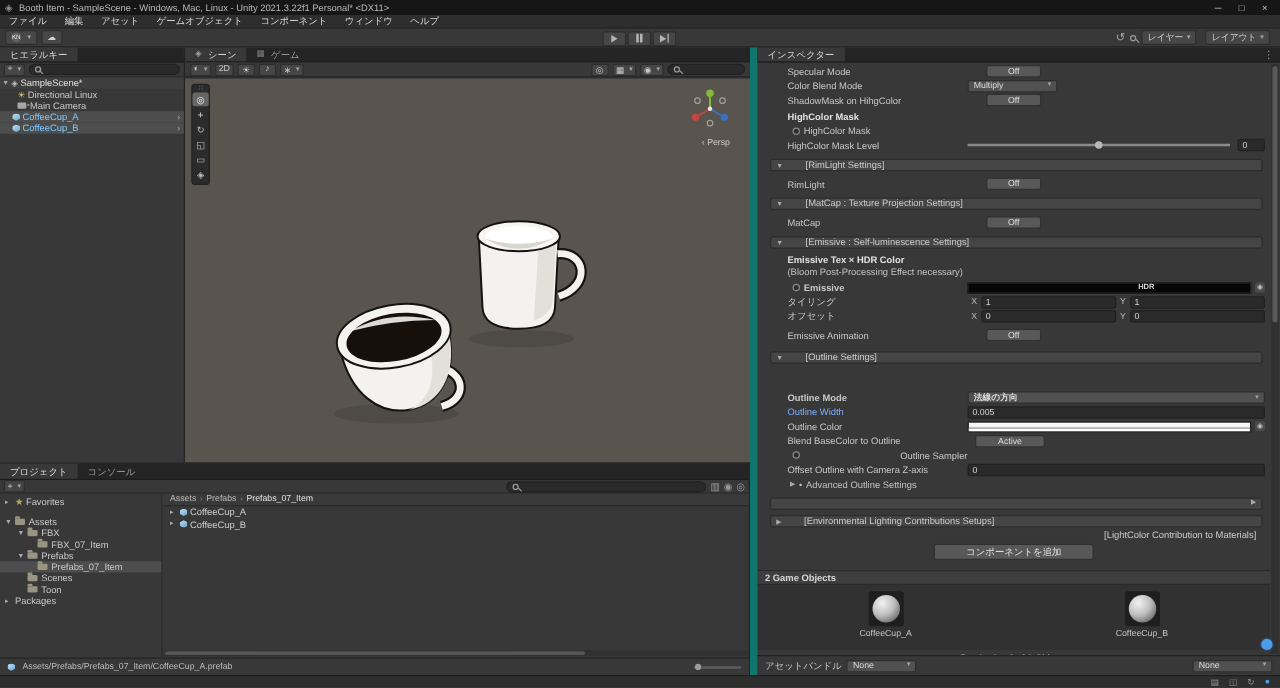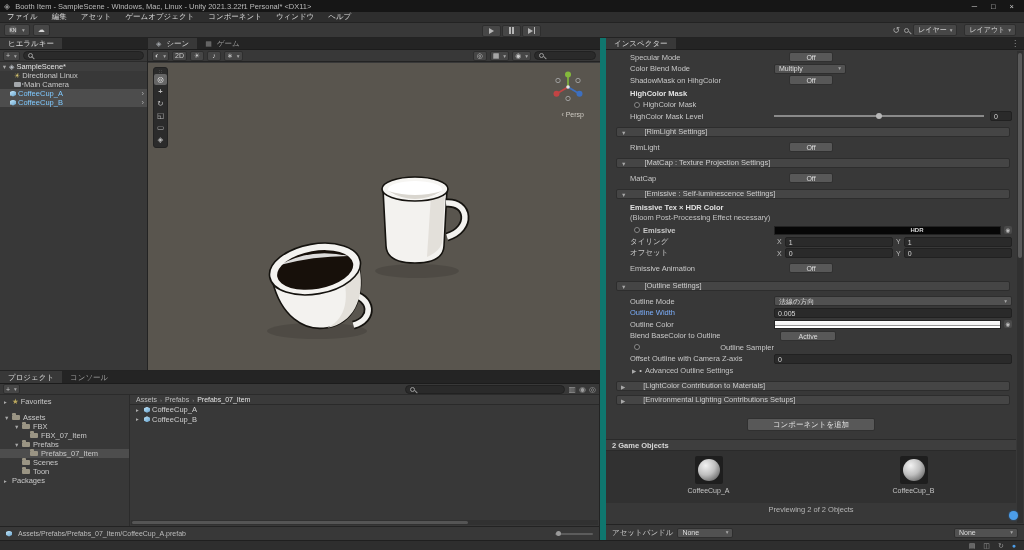--- a/index.html
+++ b/index.html
@@ -504,21 +504,21 @@
       <span class="ilabel">Emissive Animation</span>
       <div class="ictl">
           <div class="btn off"><span>Off</span></div>
         </div>
     </div>
 
     <div class="fold" style="margin-top:8px;">
       <span class="fa">▼</span>
         <span>[Outline Settings]</span>
     </div>
-    <div class="irow" style="margin-top:5px;">
+    <div class="irow" style="margin-top:22px;font-weight:bold;">
       <span class="ilabel">Outline Mode</span>
       <div class="ictl">
           <div class="ddown" style="flex:1;">
             <span>法線の方向</span>
             <span class="caret">▾</span>
           </div>
         </div>
     </div>
     <div class="irow">
       <span class="ilabel modified">Outline Width</span>
@@ -553,21 +553,21 @@
         </div>
     </div>
     <div class="irow" style="margin-top:2px;">
       <span class="ilabel" style="padding-left:14px;color:#C2C2C2;">
         <span class="fa" style="font-size:5.5px;color:#A9A9A9;margin-right:3px;">▶</span>
         <span style="margin-right:3px;">•</span>
         <span>Advanced Outline Settings</span>
       </span>
     </div>
 
-    <div class="fold" style="margin-top:5px;">
+    <div class="fold" style="margin-top:5px;flex-direction:column;">
       <span class="fa">▶</span>
         <span>[LightColor Contribution to Materials]</span>
     </div>
     <div class="fold" style="margin-top:4px;">
       <span class="fa">▶</span>
         <span>[Environmental Lighting Contributions Setups]</span>
     </div>
 
     <div class="addbtn"><span>コンポーネントを追加</span></div>
 

